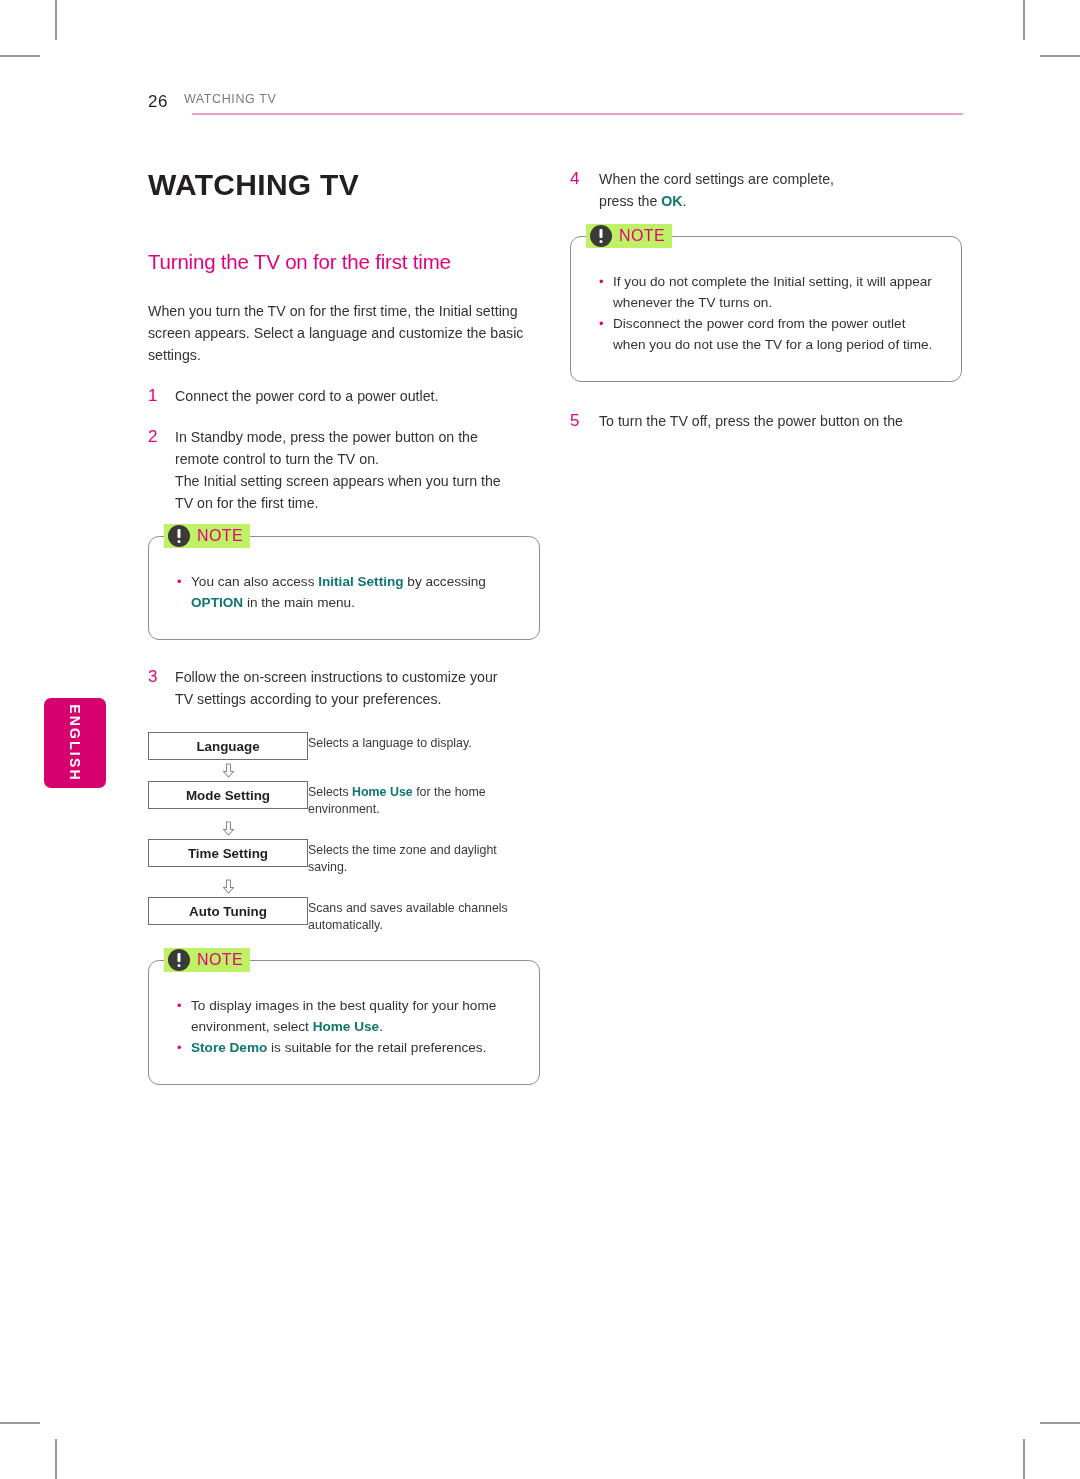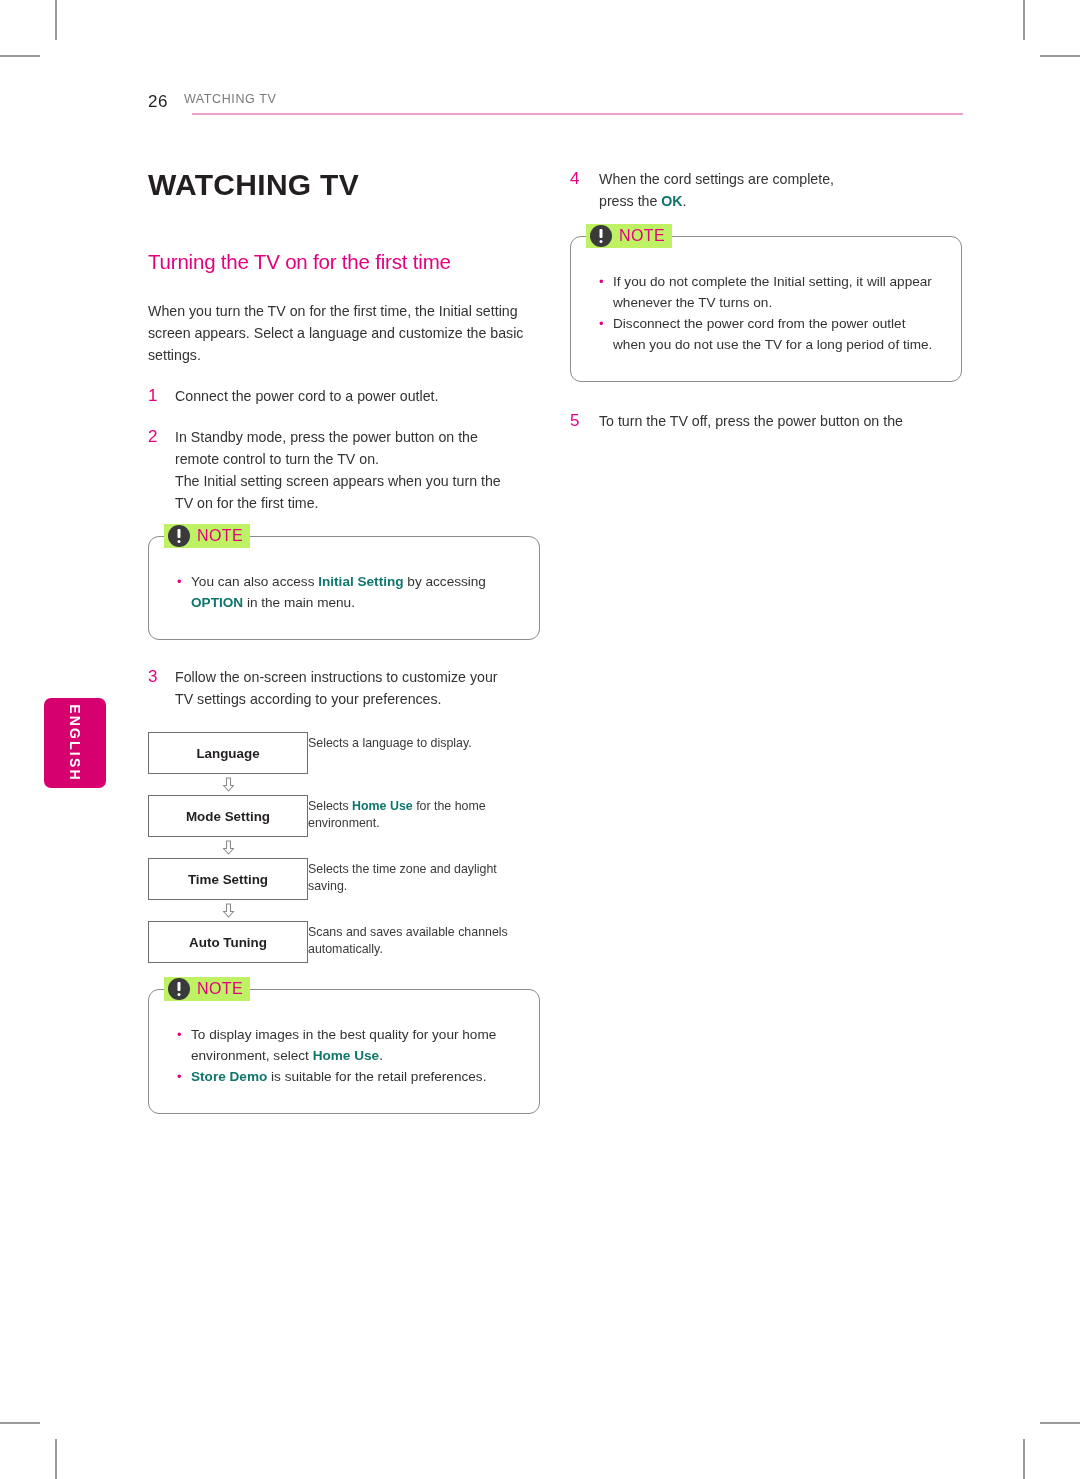--- a/index.html
+++ b/index.html
@@ -178,21 +178,21 @@
   b { font-weight: bold; color: #0f766e; }
 
   
   .flow { margin-top: 22px; position: relative; }
   .flow-row {
     display: flex;
     align-items: flex-start;
   }
   .flow-box {
     width: 160px; flex: 0 0 160px;
-    height: 42px;
+    height: 28px;
     border: 1.2px solid #6e6e6e;
     display: flex; align-items: center; justify-content: center;
     font-size: 13.4px; font-weight: bold;
     color: #231f20;
     background: #fff;
   }
   .flow-desc {
     font-size: 12.4px;
     line-height: 17px;
     color: #3a3a3a;

